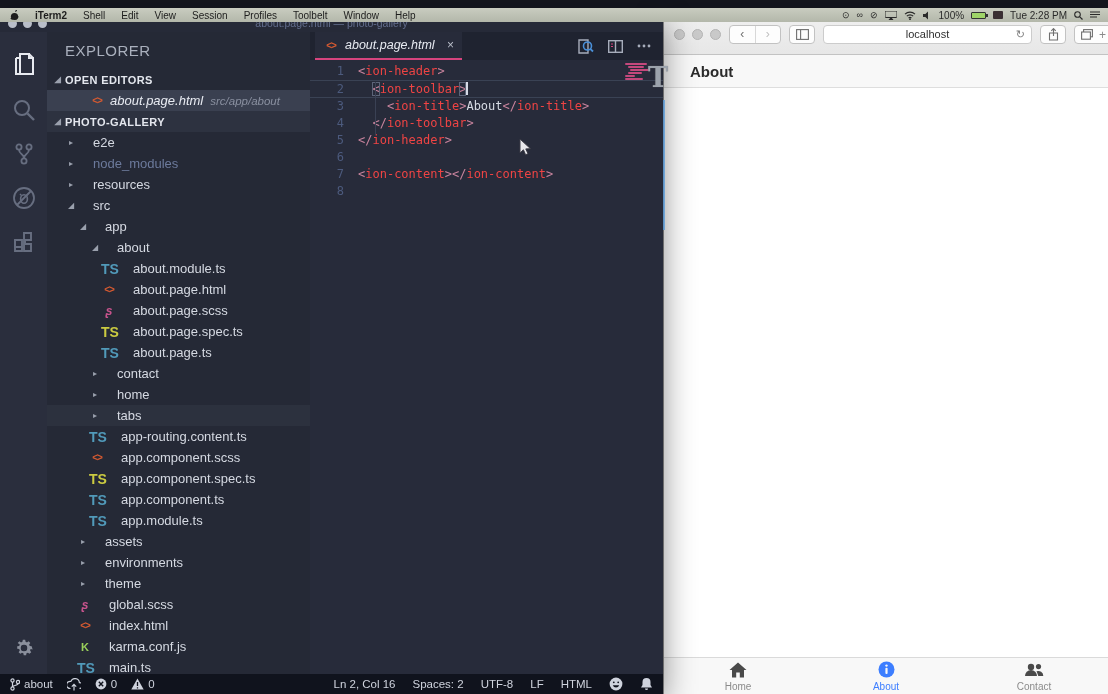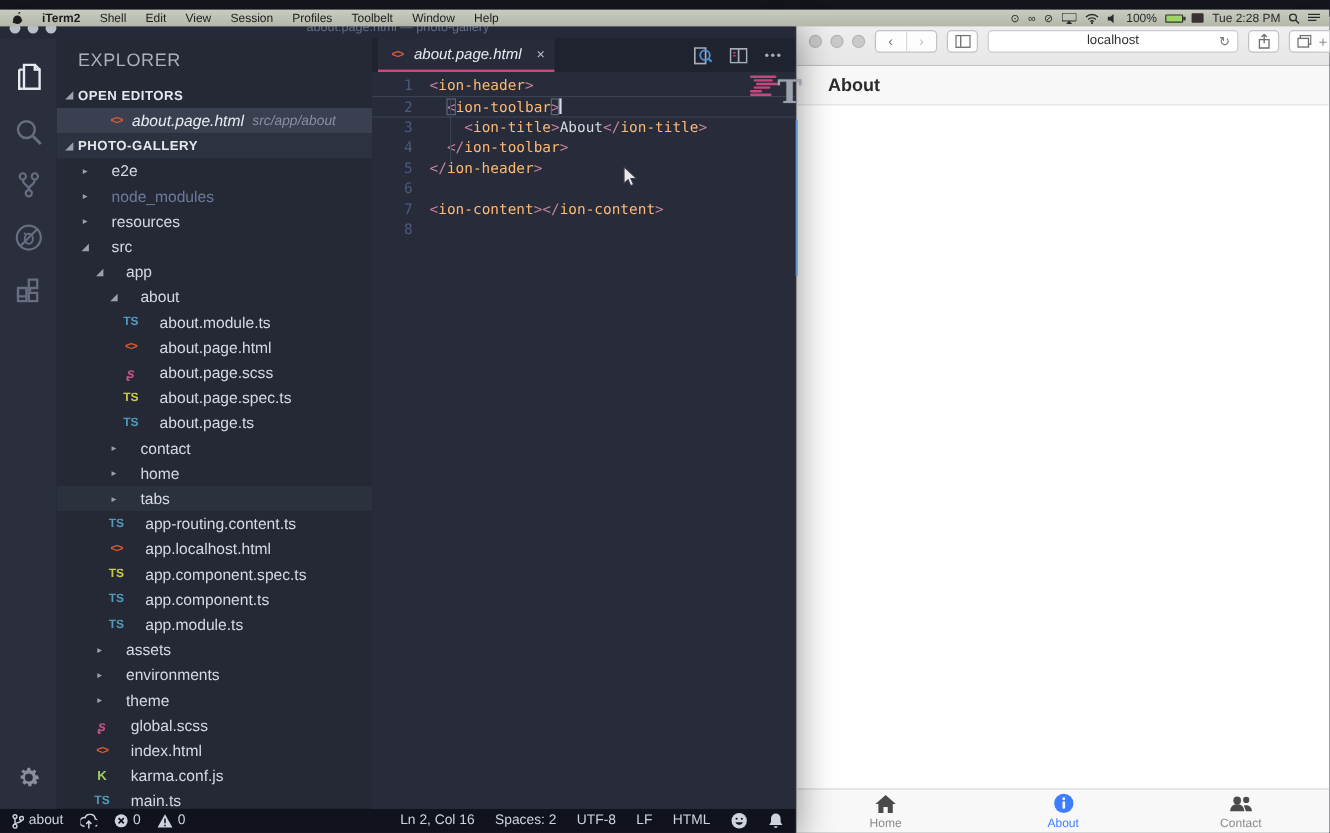--- a/index.html
+++ b/index.html
@@ -45,39 +45,39 @@
   .sect-hd .tri { width:14px; text-align:center; font-size:8px; color:#9aa0ad; }
   .sect-hd.proj { background:#2d3240; }
   .oe-item { display:flex; align-items:center; height:21px; background:#3a4050; padding-left:42px; }
   .oe-item .fname { font-style:italic; color:#e8ebf2; margin-left:5px; }
   .oe-item .fpath { font-style:italic; color:#8a90a0; font-size:11.5px; margin-left:7px; }
   .tree-row { display:flex; align-items:center; height:21px; white-space:nowrap; }
   .tree-row.hl { background:#2c313e; }
   .tree-arrow { width:12px; flex:none; text-align:center; font-size:8px; color:#9aa0ad; }
   .tree-label { margin-left:16px; }
   .tree-row .dim { color:#6c7a9c; }
-  .ficon { width:16px; flex:none; text-align:center; font-size:10px; font-weight:bold; font-family:"Liberation Sans",sans-serif; }
+  .ficon { width:16px; flex:none; text-align:center; font-size:14px; font-weight:bold; font-family:"Liberation Sans",sans-serif; }
   .ficon.ts { color:#519aba; } .ficon.tsy { color:#cbcb41; }
   .ficon.html { color:#d65a31; font-size:10px; letter-spacing:-1px; }
   .ficon.scss { color:#c6538c; font-size:12px; font-style:italic; }
   .ficon.karma { color:#9ad05b; font-size:11px; }
 
   #editorcol { flex:1; display:flex; flex-direction:column; min-width:0; position:relative; }
   #tabbar { height:28px; background:#1f2330; display:flex; align-items:stretch; flex:none; }
   #tab-active { margin-left:5px; width:147px; background:#272b3a; border-bottom:2px solid #d6447e; display:flex; align-items:center; padding:0 8px; gap:6px; }
   #tab-active .fname { font-style:italic; font-size:12.5px; color:#e8ebf2; flex:1; }
   #tab-active .close { color:#b9bec9; font-size:12px; }
   #tab-actions { margin-left:auto; display:flex; align-items:center; gap:14px; padding-right:12px; color:#a7adbb; }
 
   #codearea { flex:1; position:relative; background:#272b3a;
     font-family:"DejaVu Sans Mono", monospace; font-size:12px; overflow:hidden; }
   .code-line { display:flex; height:17px; line-height:17px; position:relative; }
   .gutter { width:48px; flex:none; text-align:right; padding-right:14px; color:#4c5a7d; }
   .ctext { white-space:pre; }
-  .tk-tag { color:#fdba74; }
+  .tk-tag { color:#ef4444; }
   .tk-p { color:#c9849e; }
   .tk-pl { color:#d6dae3; }
   .code-line.cur { border-top:1px solid #3a4254; border-bottom:1px solid #3a4254; height:18px; }
   .bm { outline:1px solid #5c6478; outline-offset:-1px; }
   .caret { display:inline-block; width:2px; height:13px; background:#d7dbe6; vertical-align:-2px; }
   #indent-guide { position:absolute; left:65px; top:22px; width:1px; height:53px; background:#3a4154; }
   #minimap { position:absolute; right:12px; top:3px; width:26px; }
   #minimap div { height:2px; margin-bottom:1px; background:#c4487c; border-radius:1px; }
 
   #mouse-cursor { position:absolute; left:519px; top:138px; z-index:40; }
@@ -314,21 +314,21 @@
             <div class="tree-row hl" style="padding-left: 42px;">
               <span class="tree-arrow">▸</span>
               <span class="tree-label">tabs</span>
             </div>
             <div class="tree-row" style="padding-left: 42px;">
               <span class="ficon ts">TS</span>
               <span class="tree-label">app-routing.content.ts</span>
             </div>
             <div class="tree-row" style="padding-left: 42px;">
               <span class="ficon html">&lt;&gt;</span>
-              <span class="tree-label">app.localhost.html</span>
+              <span class="tree-label">app.component.scss</span>
             </div>
             <div class="tree-row" style="padding-left: 42px;">
               <span class="ficon tsy">TS</span>
               <span class="tree-label">app.component.spec.ts</span>
             </div>
             <div class="tree-row" style="padding-left: 42px;">
               <span class="ficon ts">TS</span>
               <span class="tree-label">app.component.ts</span>
             </div>
             <div class="tree-row" style="padding-left: 42px;">

